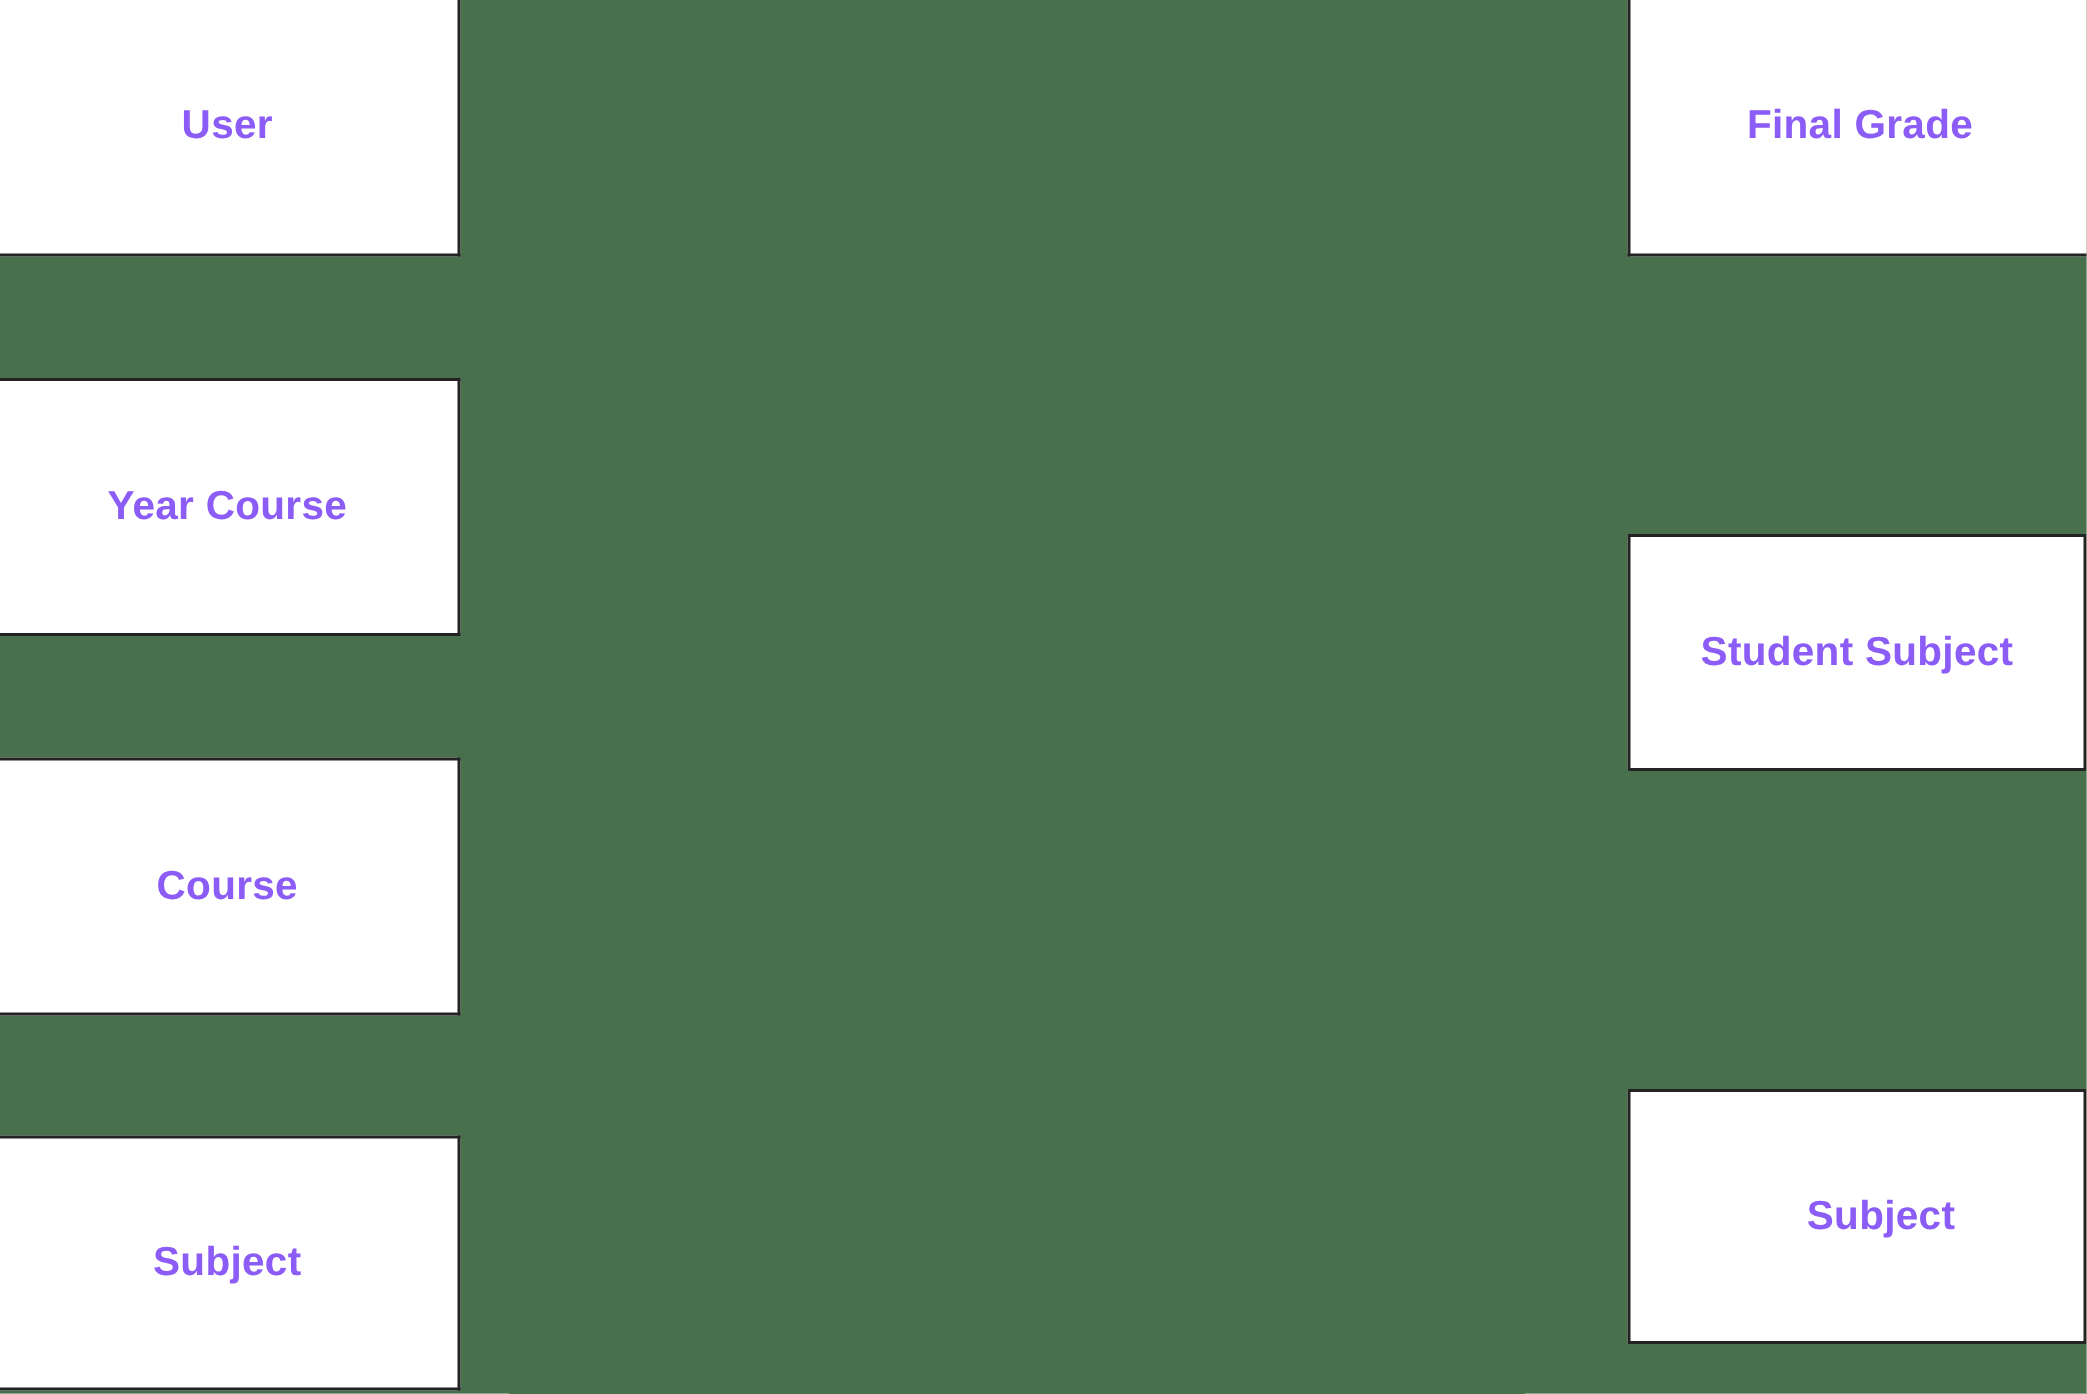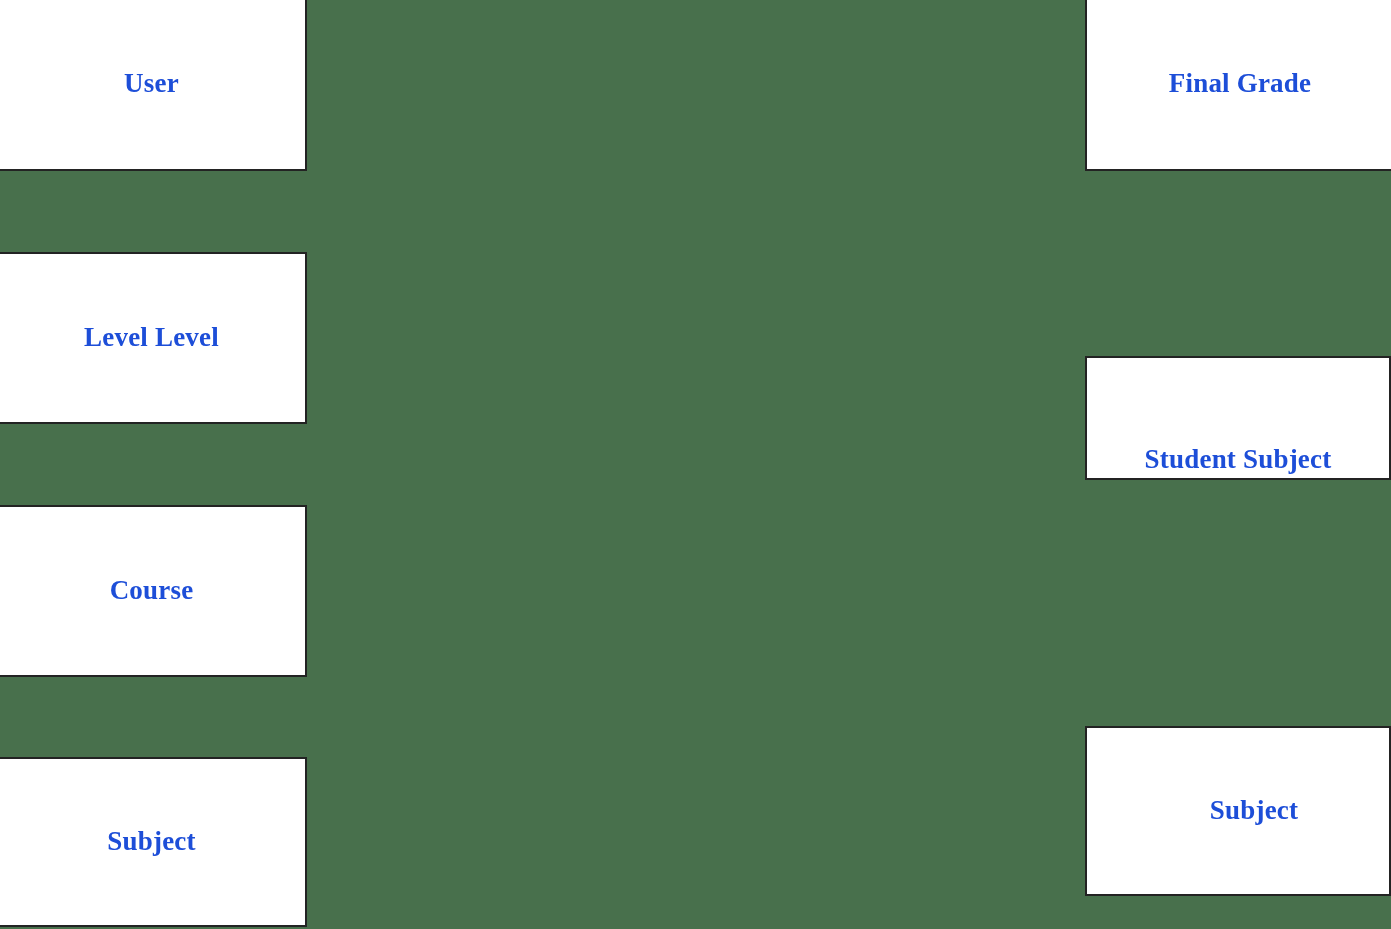--- a/index.html
+++ b/index.html
@@ -22,22 +22,22 @@
     position: absolute;
     box-sizing: border-box;
     background: #FFFFFF;
     border: 2px solid #232323;
     display: flex;
     align-items: center;
     justify-content: center;
     text-align: center;
   }
   .entity-label {
-    color: #1d4ed8;
-    font-family: Liberation Serif, serif;
+    color: #8b5cf6;
+    font-family: Liberation Sans, sans-serif;
     font-weight: bold;
     font-size: 27px;
     line-height: 1.32;
     letter-spacing: 0.2px;
     white-space: pre-line;
     padding: 0 8px;
   }
   
   .bleed-left  { border-left: none; }
   .bleed-right { border-right: none; }
@@ -46,37 +46,37 @@
 </head>
 <body>
 
 <div id="canvas">
 
   <div class="entity-box bleed-left bleed-top" style="left:-2px; top:-2px; width:309px; height:173px;">
     <span class="entity-label">User</span>
   </div>
 
   <div class="entity-box bleed-left" style="left:-2px; top:252px; width:309px; height:172px;">
-    <span class="entity-label">Level Level</span>
+    <span class="entity-label">Year Course</span>
   </div>
 
   <div class="entity-box bleed-left" style="left:-2px; top:505px; width:309px; height:172px;">
     <span class="entity-label">Course</span>
   </div>
 
   <div class="entity-box bleed-left" style="left:-2px; top:757px; width:309px; height:170px;">
     <span class="entity-label">Subject</span>
   </div>
 
 
   <div class="entity-box bleed-right bleed-top" style="left:1085px; top:-2px; width:308px; height:173px;">
     <span class="entity-label">Final Grade</span>
   </div>
 
-  <div class="entity-box" style="left:1085px; top:356px; width:306px; height:124px;align-items:flex-end;">
+  <div class="entity-box" style="left:1085px; top:356px; width:306px; height:158px;">
     <span class="entity-label">Student Subject</span>
   </div>
 
   <div class="entity-box" style="left:1085px; top:726px; width:306px; height:170px;padding-left:32px;">
     <span class="entity-label">Subject</span>
   </div>
 
 </div>
 
 </body></html>

